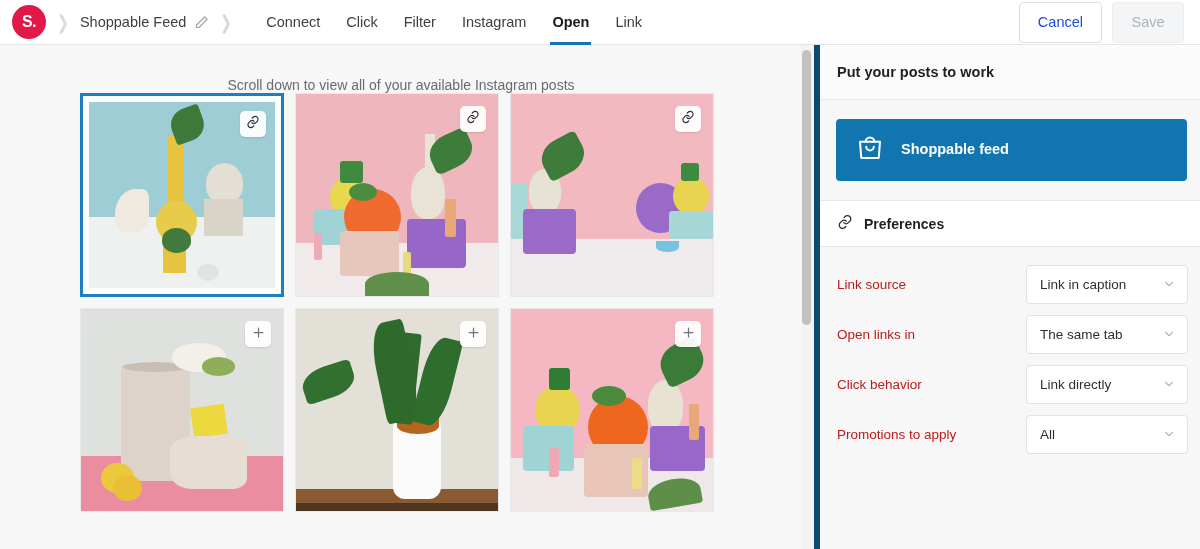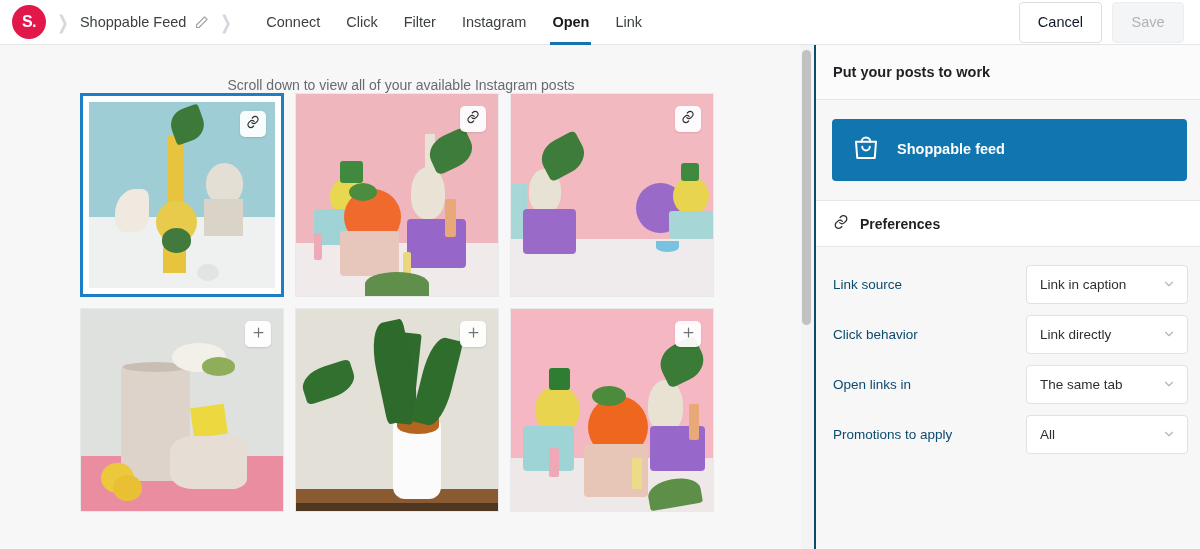--- a/index.html
+++ b/index.html
@@ -51,21 +51,21 @@
     height: 3px; background: #1673b1;
   }
 
   .topbtns { margin-left: auto; display: flex; align-items: center; gap: 10px; margin-right: 16px; }
   .btn {
     height: 41px; min-width: 72px; padding: 0 18px;
     border-radius: 4px; font-size: 14.5px;
     display: flex; align-items: center; justify-content: center;
     cursor: pointer;
   }
-  .btn-cancel { background: #ffffff; border: 1px solid #dcdfe2; color: #0f172a; }
+  .btn-cancel { background: #ffffff; border: 1px solid #dcdfe2; color: #1d4ed8; }
   .btn-save   { background: #f4f5f6; border: 1px solid #eceef0; color: #b0b3b6; }
 
   
   .main {
     position: absolute; top: 45px; left: 0;
     width: 802px; height: 504px;
     background: #f7f7f8;
     overflow: hidden;
   }
   .scroll-hint {
@@ -114,21 +114,21 @@
     width: 9px; height: 275px;
     border-radius: 5px; background: #c1c1c1;
     cursor: pointer;
   }
 
   
   .panel {
     position: absolute; top: 45px; left: 814px;
     width: 386px; height: 504px;
     background: #f7f7f8;
-    border-left: 2px solid #0c4a6e;
+    border-left: 6px solid #0c4a6e;
     overflow: hidden;
   }
   .panel-head {
     height: 55px; background: #fbfbfc;
     border-bottom: 1px solid #e6e7e9;
     display: flex; align-items: center;
     padding-left: 17px;
     font-size: 14.5px; font-weight: bold; color: #1e2023;
   }
   .promo {
@@ -155,21 +155,21 @@
     display: flex; align-items: center;
     padding-left: 17px; gap: 11px;
     font-size: 14px; font-weight: bold; color: #1e2023;
   }
 
   .rows { padding-top: 12px; }
   .row {
     display: flex; align-items: center;
     height: 50px; padding: 0 12px 0 17px;
   }
-  .row-label { font-size: 13.5px; color: #0c4a6e; }
+  .row-label { font-size: 13.5px; color: #b91c1c; }
   .select {
     margin-left: auto;
     width: 162px; height: 39px;
     background: #ffffff; border: 1px solid #dfe1e4; border-radius: 4px;
     display: flex; align-items: center;
     padding: 0 11px 0 13px;
     font-size: 13.5px; color: #2c2f33;
     cursor: pointer;
   }
   .select .caret { margin-left: auto; display: flex; align-items: center; }
@@ -416,35 +416,35 @@
         <span>Link in caption</span>
         <span class="caret">
           <svg width="14" height="14" viewBox="0 0 24 24" fill="none" stroke="#b3b7bb" stroke-width="2" stroke-linecap="round" stroke-linejoin="round">
               <path d="M6 9l6 6 6-6"></path>
             </svg>
         </span>
       </div>
     </div>
 
     <div class="row">
-      <span class="row-label">Click behavior</span>
+      <span class="row-label">Open links in</span>
       <div class="select">
-        <span>Link directly</span>
+        <span>The same tab</span>
         <span class="caret">
           <svg width="14" height="14" viewBox="0 0 24 24" fill="none" stroke="#b3b7bb" stroke-width="2" stroke-linecap="round" stroke-linejoin="round">
               <path d="M6 9l6 6 6-6"></path>
             </svg>
         </span>
       </div>
     </div>
 
     <div class="row">
-      <span class="row-label">Open links in</span>
+      <span class="row-label">Click behavior</span>
       <div class="select">
-        <span>The same tab</span>
+        <span>Link directly</span>
         <span class="caret">
           <svg width="14" height="14" viewBox="0 0 24 24" fill="none" stroke="#b3b7bb" stroke-width="2" stroke-linecap="round" stroke-linejoin="round">
               <path d="M6 9l6 6 6-6"></path>
             </svg>
         </span>
       </div>
     </div>
 
     <div class="row">
       <span class="row-label">Promotions to apply</span>

